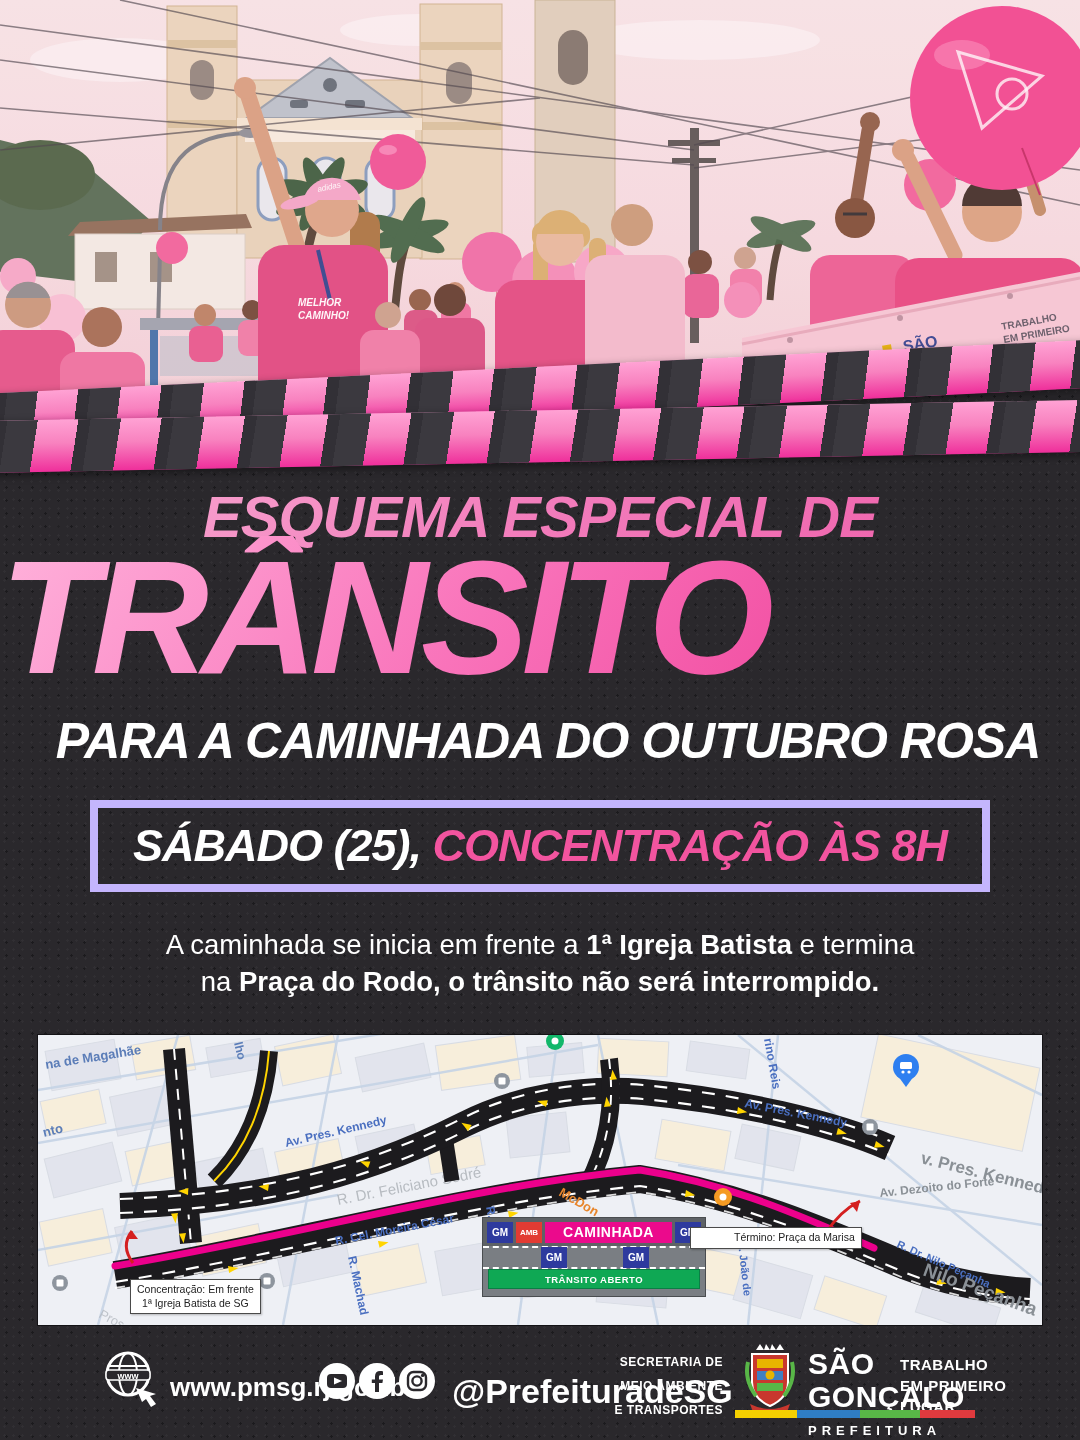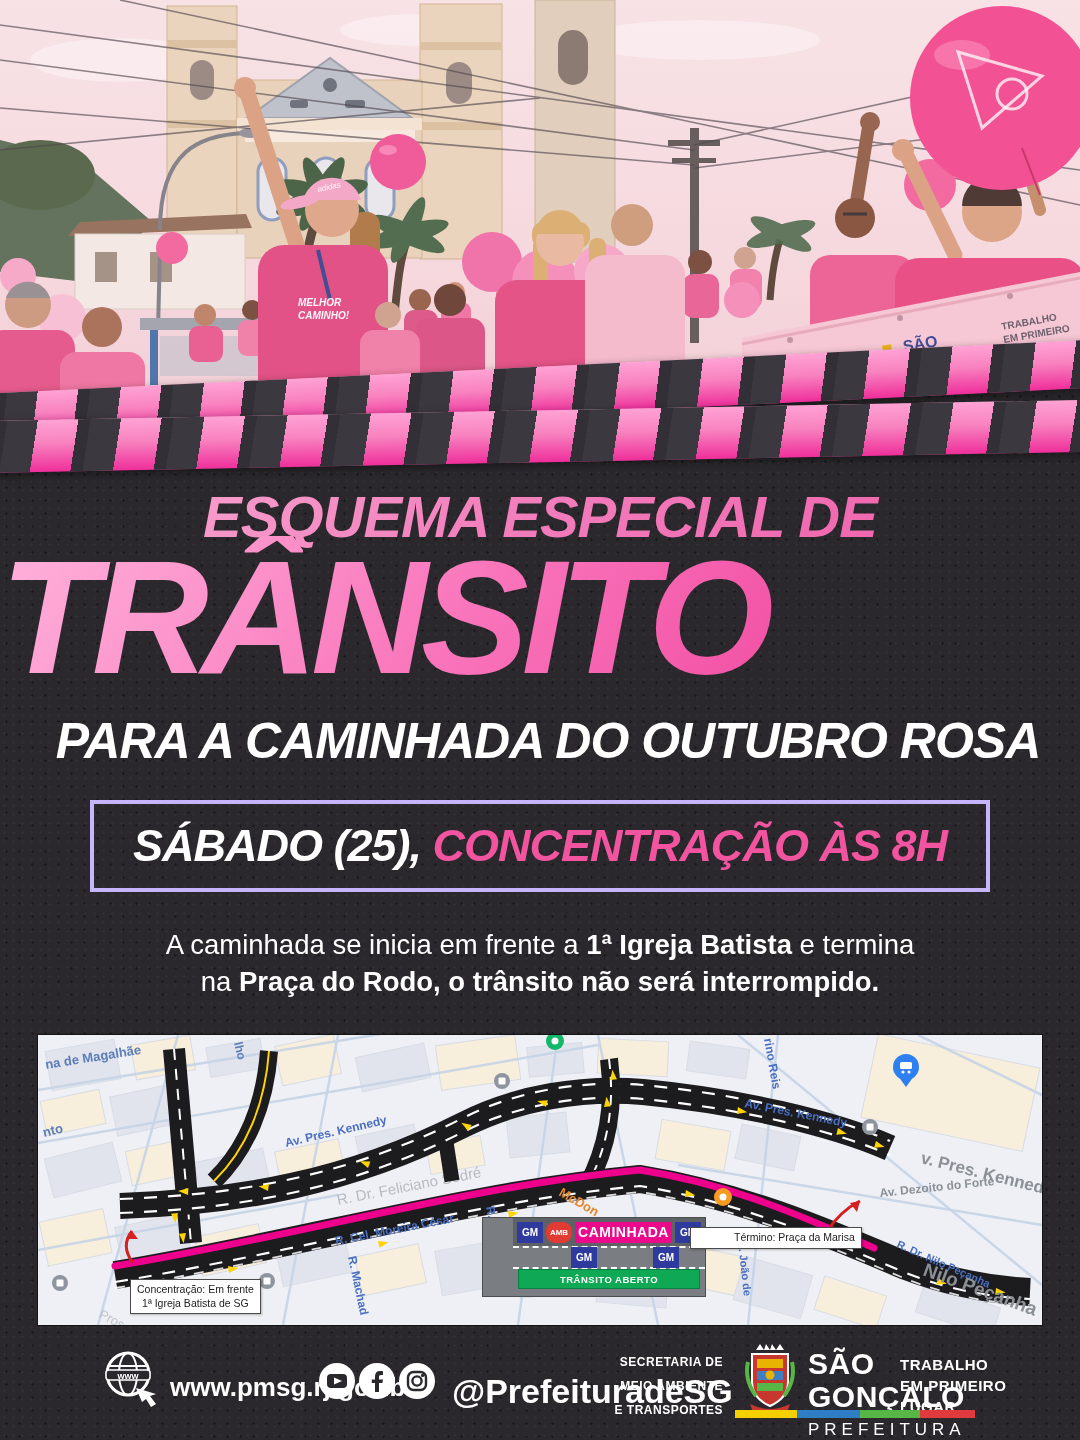--- a/index.html
+++ b/index.html
@@ -48,21 +48,21 @@
   }
   .h-sub{
     position:absolute;left:8px;top:712px;width:1080px;text-align:center;
     font-size:50px;font-weight:700;font-style:italic;color:#ffffff;letter-spacing:-1px;
   }
   .h-sub b{font-weight:900;}
 
   
   .sched{
     position:absolute;left:90px;top:800px;width:900px;height:92px;
-    border:4px solid #c4b5fd;box-sizing:border-box;
+    border:8px solid #c4b5fd;box-sizing:border-box;
     display:flex;align-items:center;justify-content:center;
     font-size:45px;font-weight:800;font-style:italic;letter-spacing:-1px;
     white-space:pre;
   }
   .sched .w{color:#ffffff;}
   .sched .p{color:#f2549f;}
 
   
   .desc{
     position:absolute;left:0;top:926px;width:1080px;text-align:center;
@@ -77,49 +77,49 @@
   }
   .map svg{position:absolute;left:0;top:0;}
   .callout{
     position:absolute;background:#ffffff;border:1px solid #4a4a4a;
     color:#222;font-size:10.5px;line-height:1.3;text-align:center;
     padding:3px 6px;box-shadow:1px 1px 2px rgba(0,0,0,.25);white-space:nowrap;
   }
   .legend{
     position:absolute;left:444px;top:182px;width:224px;height:80px;
     background:#7a7e83;border:1px solid #4a4d50;box-sizing:border-box;
-    display:flex;flex-direction:column;padding-left:30px;
+    display:flex;flex-direction:column;
   }
   .leg-row1{height:28px;background:#5e6266;display:flex;align-items:center;gap:3px;padding:0 4px;}
   .leg-sep{border-top:2px dashed #ffffff;height:0;}
   .leg-row2{flex:1;display:flex;align-items:center;padding:0 4px;position:relative;}
   .leg-row3{height:24px;display:flex;align-items:flex-start;justify-content:center;padding:0 5px 3px 5px;}
   .tag{display:flex;align-items:center;justify-content:center;color:#fff;font-weight:700;}
   .tag-gm{width:26px;height:21px;background:#2e3a9e;font-size:10px;}
-  .tag-amb{width:26px;height:21px;background:#e23b33;font-size:8px;border-radius:9px;}
+  .tag-amb{width:26px;height:21px;background:#e23b33;font-size:8px;}
   .tag-walk{flex:1;height:21px;background:#eb0a8c;font-size:14px;letter-spacing:.5px;}
   .leg-gm-a{position:absolute;left:58px;}
   .leg-gm-b{position:absolute;left:140px;}
   .tag-open{width:100%;height:18px;background:#0fa854;border:1px solid #0a7f45;font-size:9.5px;color:#fff;letter-spacing:.5px;}
 
   
   .footer{position:absolute;left:0;top:1330px;width:1080px;height:110px;color:#fff;}
   .site{position:absolute;left:170px;top:42px;font-size:26px;font-weight:600;}
   .handle{position:absolute;left:452px;top:42px;font-size:34px;font-weight:600;}
   .globe{position:absolute;left:100px;top:18px;}
   .soc{position:absolute;top:32px;}
   .soc-yt{left:318px;} .soc-fb{left:358px;} .soc-ig{left:398px;}
   .secretaria{
     position:absolute;left:473px;top:20px;width:250px;text-align:right;
     font-size:12px;font-weight:700;line-height:24px;letter-spacing:.5px;
   }
   .crest{position:absolute;left:740px;top:12px;}
   .cityname{position:absolute;left:808px;top:20px;line-height:28px;}
   .cityname .big{font-size:30px;font-weight:800;letter-spacing:.5px;}
-  .cityname .pref{font-size:17px;font-weight:400;letter-spacing:5px;margin-top:4px;}
+  .cityname .pref{font-size:13px;font-weight:700;letter-spacing:5px;margin-top:4px;}
   .slogan{position:absolute;left:900px;top:24px;font-size:15px;font-weight:600;line-height:21px;letter-spacing:.5px;}
   .colorbar{position:absolute;left:735px;top:80px;width:240px;height:8px;display:flex;}
   .colorbar div{height:8px;}
   .cb-y{width:62px;background:#f5d000;}
   .cb-b{width:63px;background:#2f7dc4;}
   .cb-g{width:60px;background:#58b647;}
   .cb-r{width:55px;background:#e03a3e;}
 </style>
 </head>
 <body>

